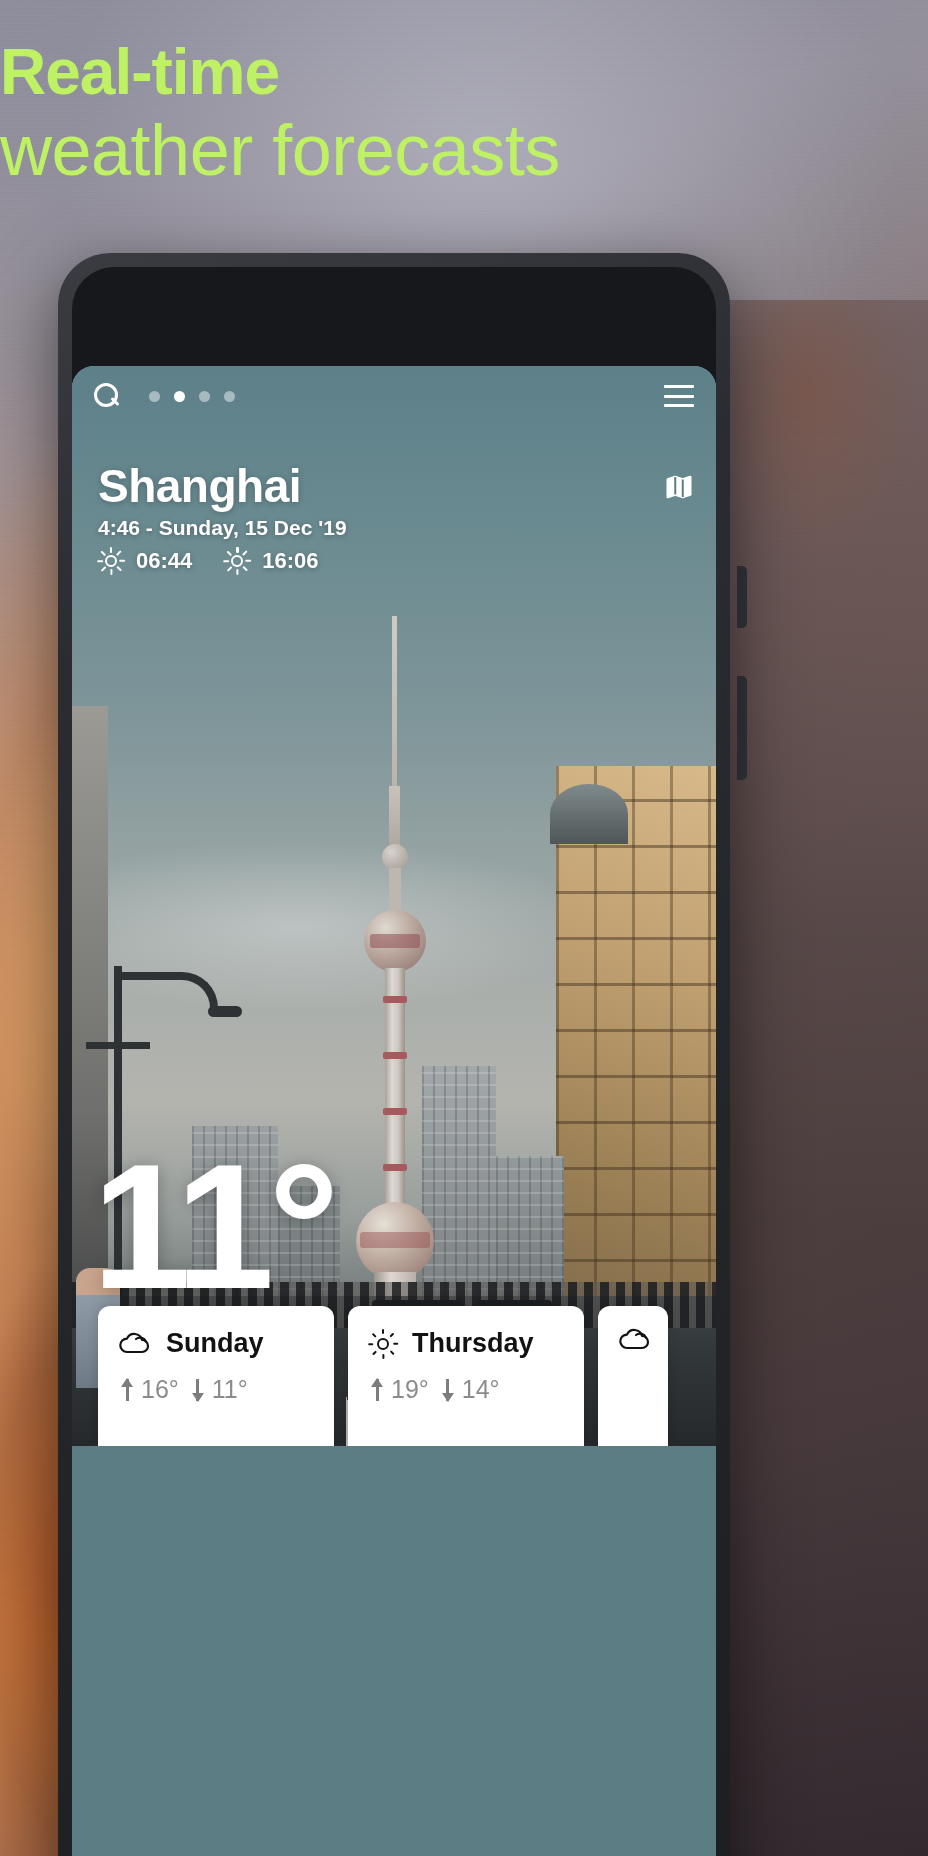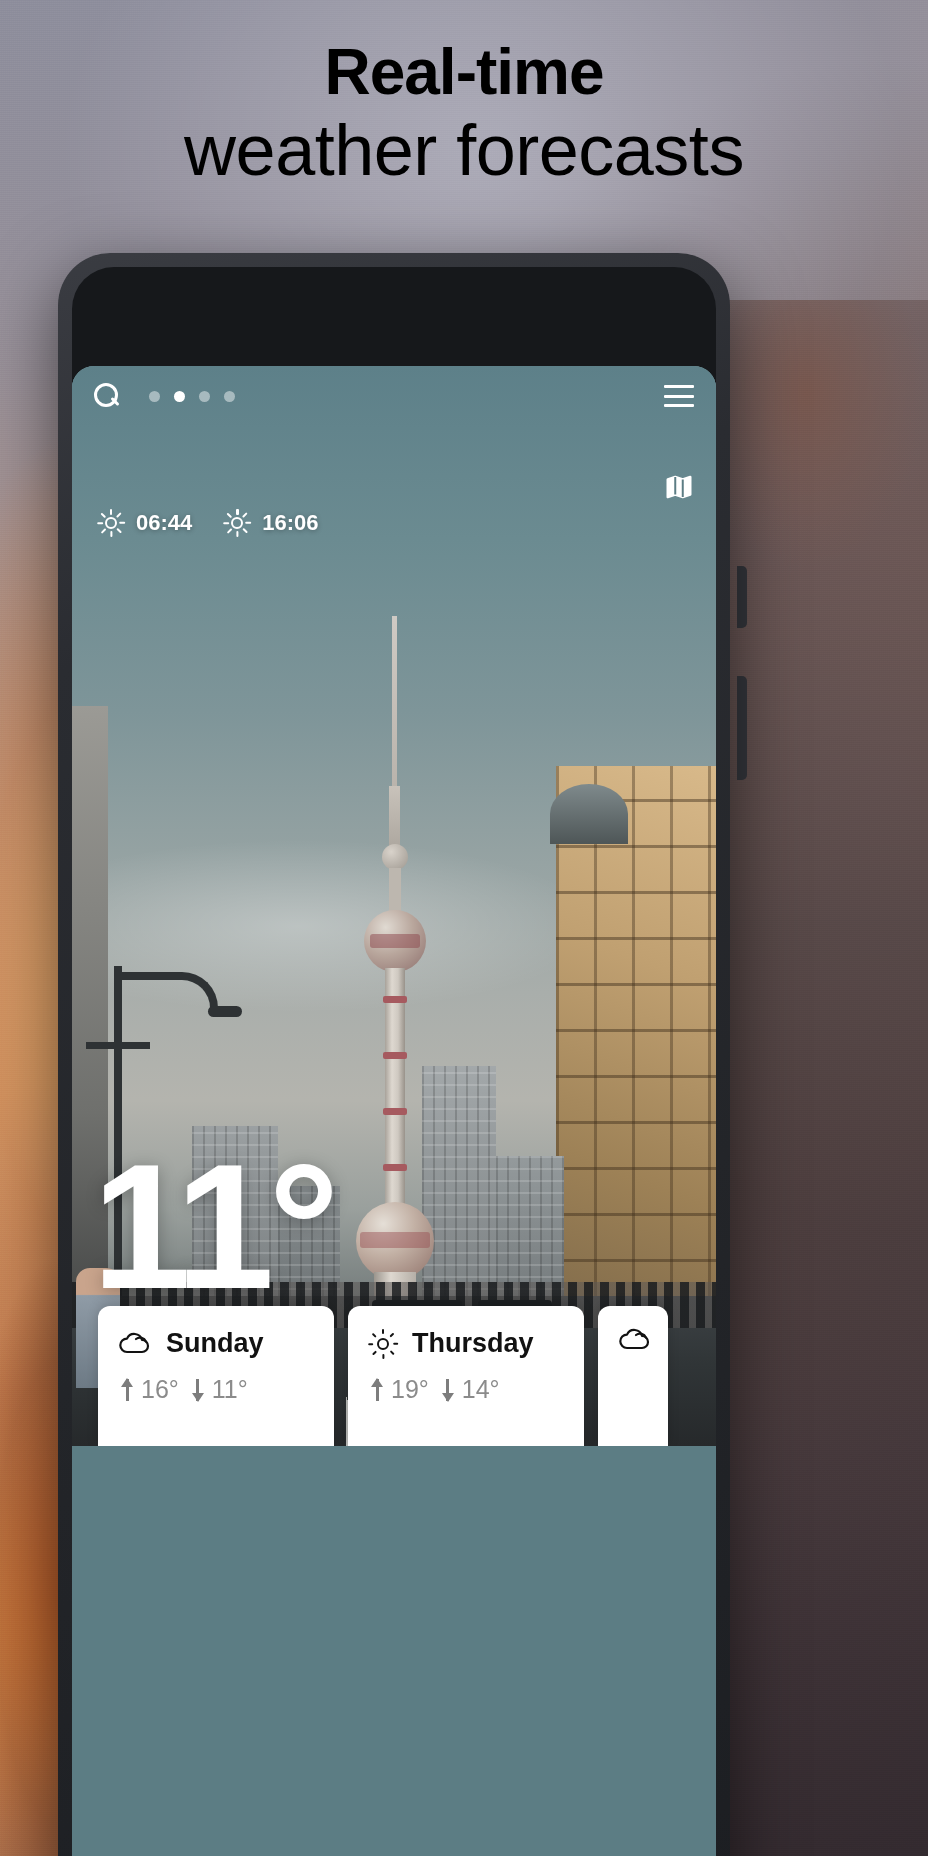--- a/index.html
+++ b/index.html
@@ -36,21 +36,21 @@
       linear-gradient(180deg, rgba(96,74,72,0.50) 0%, rgba(62,52,56,0.72) 40%, rgba(40,34,40,0.80) 100%);
   }
   .bg-grain {
     position:absolute; inset:0; opacity:0.14; mix-blend-mode:overlay;
     background-image:
       repeating-linear-gradient(0deg, rgba(255,255,255,0.10) 0 1px, rgba(0,0,0,0.10) 1px 2px),
       repeating-linear-gradient(90deg, rgba(255,255,255,0.06) 0 1px, rgba(0,0,0,0.06) 1px 2px);
   }
 
   
-  .headline { position:absolute; top:38px; left:0; right:0; text-align:center; color:#000000; z-index:6; }
+  .headline { position:absolute; top:38px; left:0; right:0; text-align:left; color:#bef264; z-index:6; }
   .headline .l1 { display:block; font-size:64px; font-weight:bold; letter-spacing:-1px; line-height:1.08; }
   .headline .l2 { display:block; font-size:72px; font-weight:300; letter-spacing:-0.5px; line-height:1.22; }
 
   
   .device {
     position:absolute; left:58px; top:253px; width:672px; height:1660px;
     background:linear-gradient(160deg,#3a3c42 0%, #2a2c31 22%, #232529 60%, #1c1e22 100%);
     border-radius:52px 52px 0 0;
     box-shadow:0 22px 70px rgba(0,0,0,0.55);
     z-index:5;
@@ -314,27 +314,29 @@
       </div>
       <span class="ico-menu">
         <i></i>
         <i></i>
         <i></i>
       </span>
     </div>
 
     <div class="head-block">
       <div class="city-row">
+        <div class="city">Shanghai</div>
         <span class="ico-map">
           <svg width="30" height="30" viewBox="0 0 24 24" fill="none" stroke="#fff" stroke-width="2" stroke-linejoin="round">
             <path d="M3 6l6-2 6 2 6-2v14l-6 2-6-2-6 2z" fill="#fff" stroke="#fff"></path>
             <path d="M9 4v14M15 6v14" stroke="#5c7d84" stroke-width="1.6"></path>
           </svg>
         </span>
       </div>
+      <div class="datetime">4:46 - Sunday, 15 Dec '19</div>
       <div class="sun-row">
         <span class="sun-item">
           <span class="ico-sun">
             <span class="core"></span>
             <span class="ray" style="transform:rotate(0deg)"></span>
             <span class="ray" style="transform:rotate(45deg)"></span>
             <span class="ray" style="transform:rotate(90deg)"></span>
             <span class="ray" style="transform:rotate(135deg)"></span>
             <span class="ray" style="transform:rotate(180deg)"></span>
             <span class="ray" style="transform:rotate(225deg)"></span>

